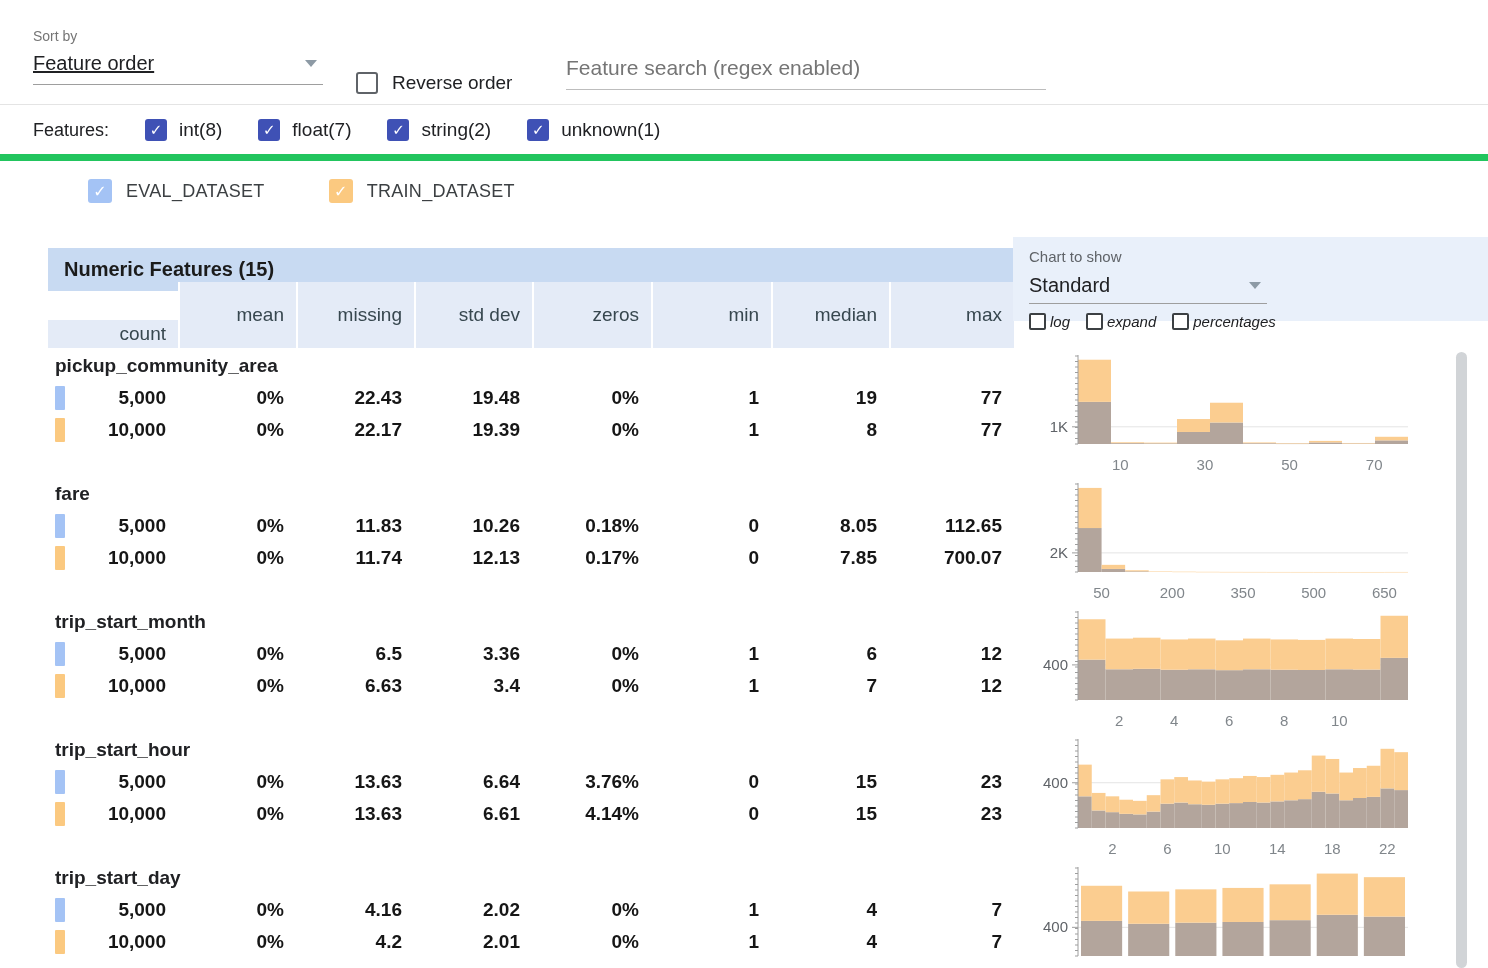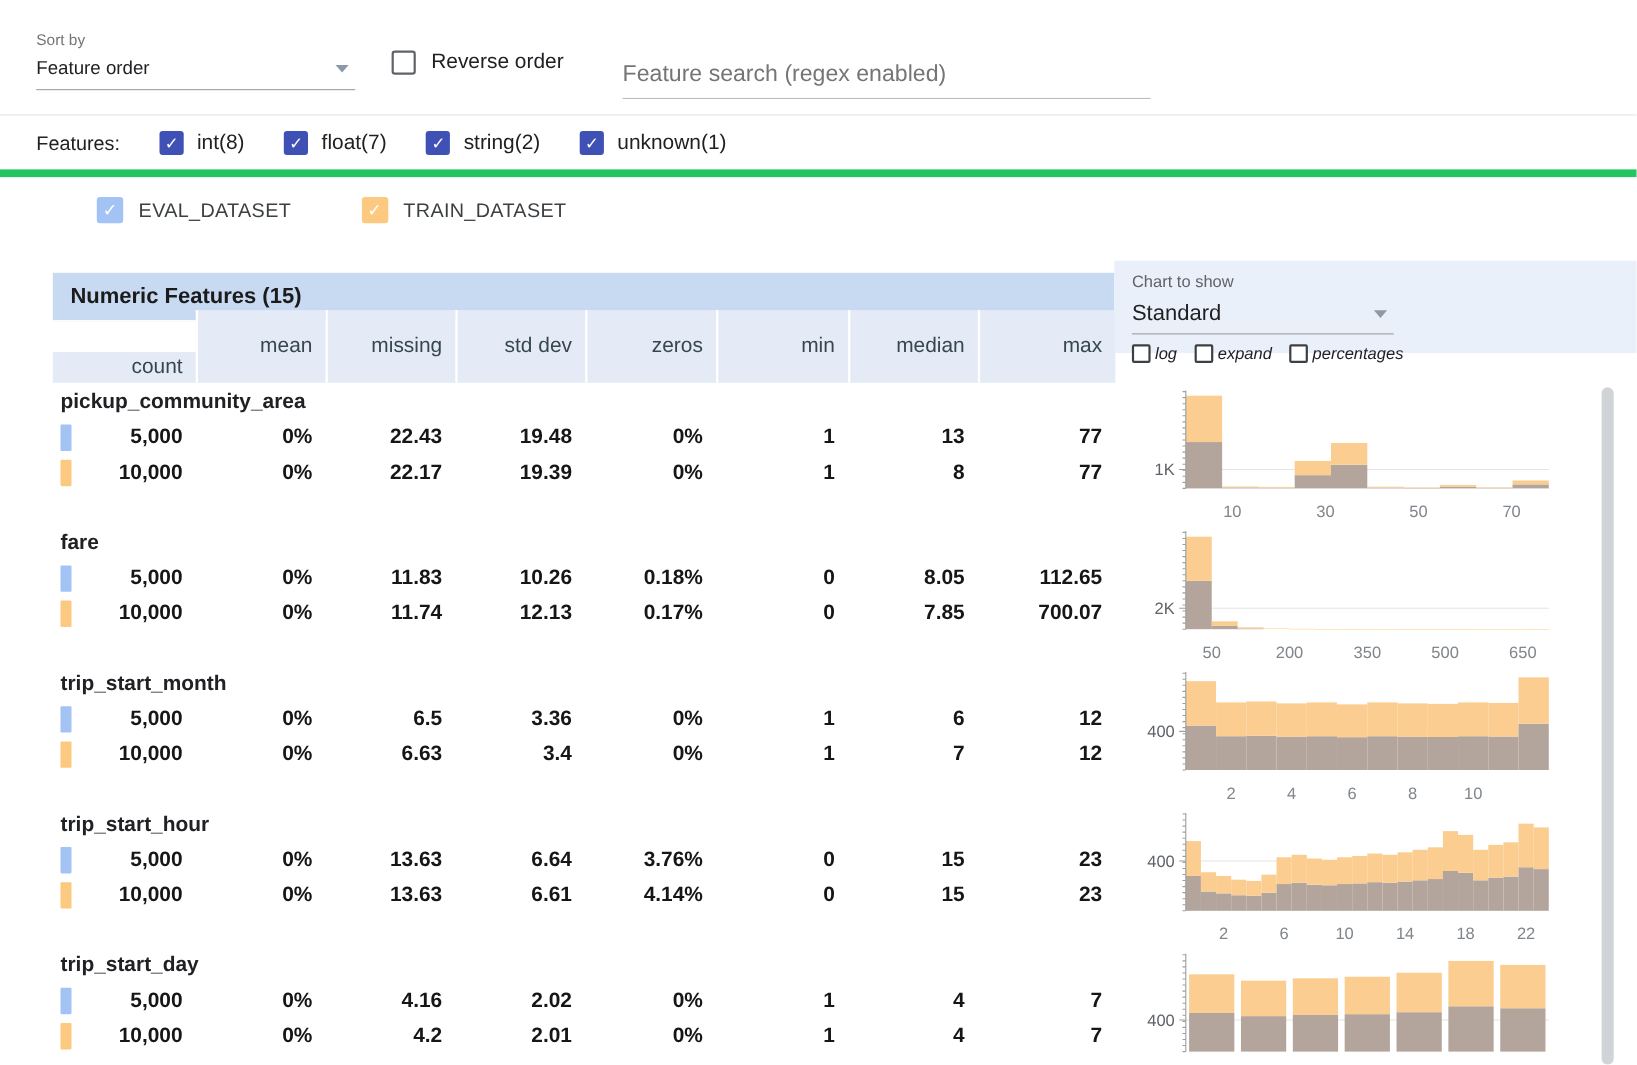--- a/index.html
+++ b/index.html
@@ -4,23 +4,23 @@
 <style>
   * { margin:0; padding:0; box-sizing:border-box; }
   html,body { background:#fff; }
   body { font-family:"Liberation Sans","DejaVu Sans",sans-serif; color:#202124; }
   .app { position:relative; width:1488px; height:968px; overflow:hidden; background:#fff;border-radius:12px; }
 
   
   .topbar { position:absolute; left:0; top:0; width:100%; height:105px; border-bottom:1px solid #e4e4e4; background:#fff; }
   .sort-group { position:absolute; left:33px; top:28px; width:290px; }
   .sort-label { font-size:14px; color:#757575; margin-bottom:4px; }
-  .sort-select { display:flex; align-items:center; justify-content:space-between; border-bottom:1px solid #9e9e9e; padding:4px 6px 9px 0; font-size:17px; cursor:pointer; }
+  .sort-select { display:flex; align-items:center; justify-content:space-between; border-bottom:1px solid #9e9e9e; padding:4px 6px 9px 0; font-size:20px; cursor:pointer;text-decoration:underline; }
   .caret { width:0; height:0; border-left:6px solid transparent; border-right:6px solid transparent; border-top:7px solid #8d9aa5; }
-  .reverse-group { position:absolute; left:356px; top:46px; display:flex; align-items:center; gap:14px; }
+  .reverse-group { position:absolute; left:356px; top:72px; display:flex; align-items:center; gap:14px; }
   .search-group { position:absolute; left:566px; top:52px; width:480px; border-bottom:1px solid #bdbdbd; }
   .search-group input { width:100%; border:none; outline:none; font-size:21px; padding:4px 0 9px 0; font-family:inherit; color:#14532d; background:transparent; }
   .search-group input::placeholder { color:#757575; }
 
   
   .cb { width:22px; height:22px; border-radius:3px; display:flex; align-items:center; justify-content:center;
         color:#fff; font-size:15px; font-weight:bold; flex:0 0 auto; cursor:pointer; }
   .cb.unchecked { border:2px solid #5f6368; background:#fff; }
   .cb.big { width:24px; height:24px; font-size:16px; }
   .cb.small { width:17px; height:17px; border:2px solid #3c4043; background:#fff; border-radius:2px; }
@@ -164,21 +164,21 @@
       <div class="feature-block">
         <div class="feature-name">pickup_community_area</div>
         <div class="data-row">
           <div class="swatch" style="background: rgb(164, 195, 245);"></div>
           <div class="cell">5,000</div>
           <div class="cell">0%</div>
           <div class="cell">22.43</div>
           <div class="cell">19.48</div>
           <div class="cell">0%</div>
           <div class="cell">1</div>
-          <div class="cell">13</div>
+          <div class="cell">19</div>
           <div class="cell">77</div>
         </div>
         <div class="data-row">
           <div class="swatch" style="background: rgb(251, 201, 128);"></div>
           <div class="cell">10,000</div>
           <div class="cell">0%</div>
           <div class="cell">22.17</div>
           <div class="cell">19.39</div>
           <div class="cell">0%</div>
           <div class="cell">1</div>

